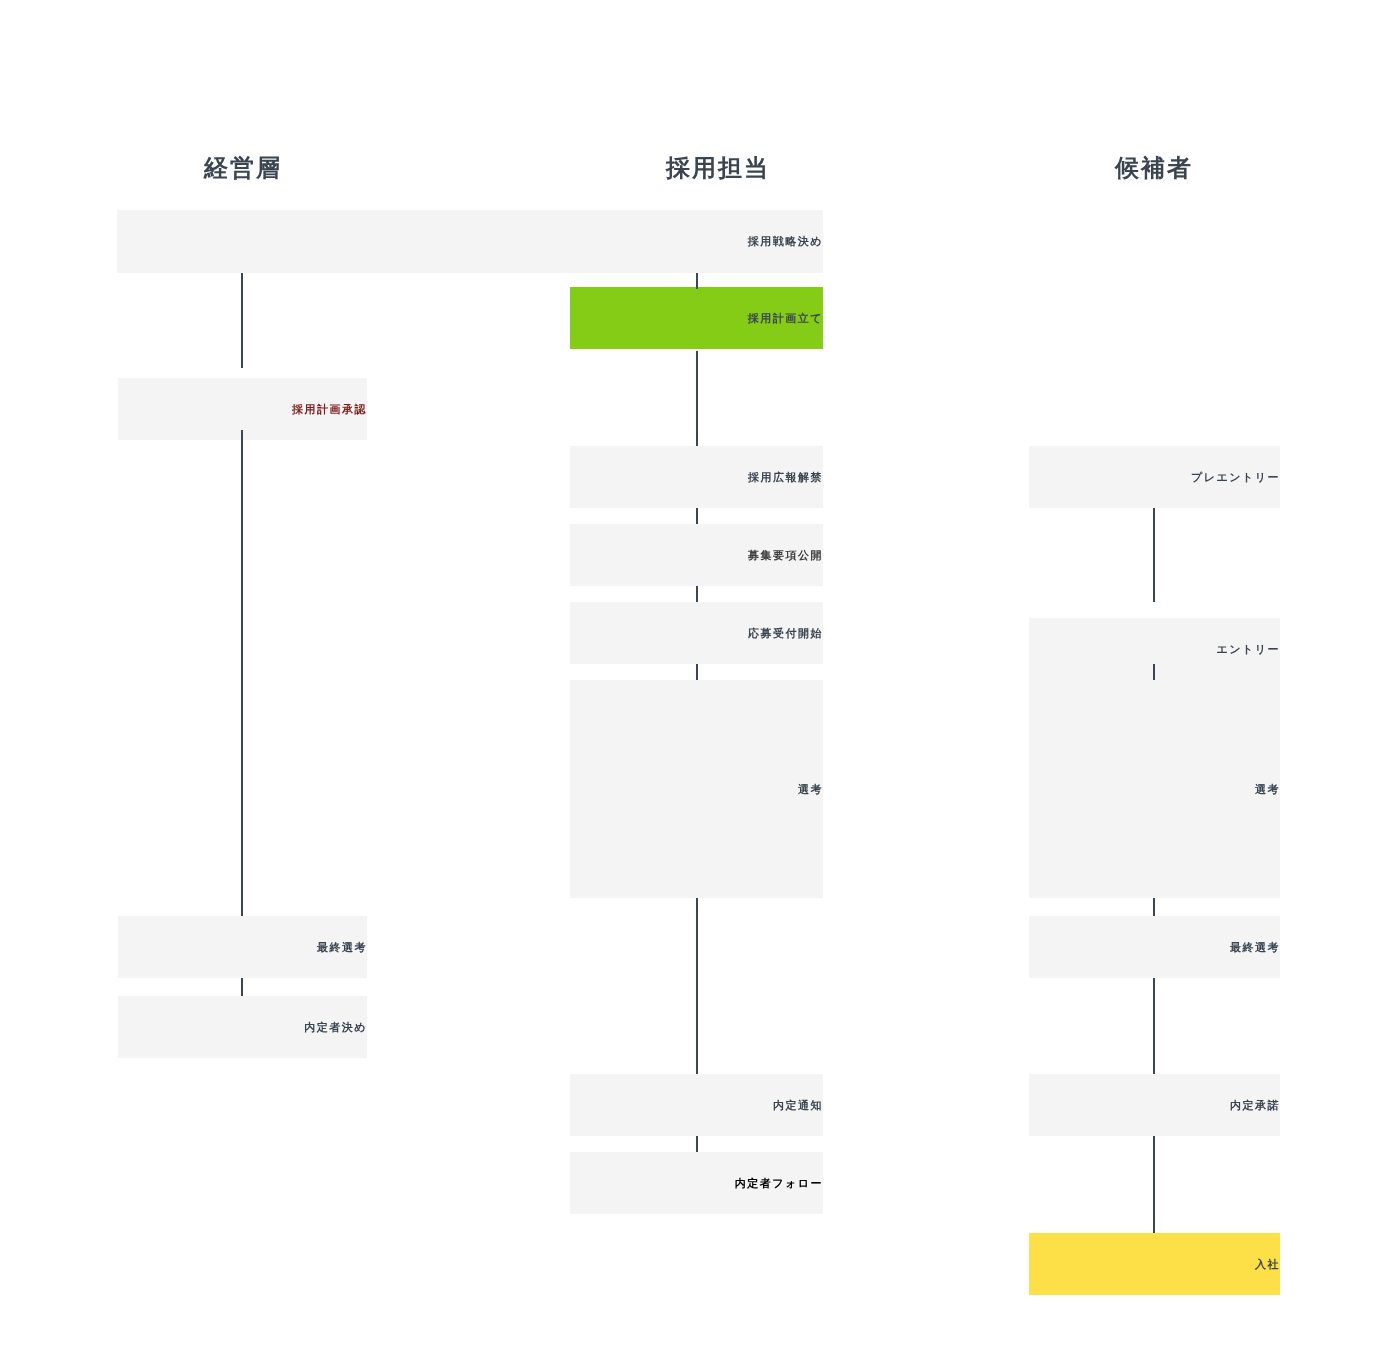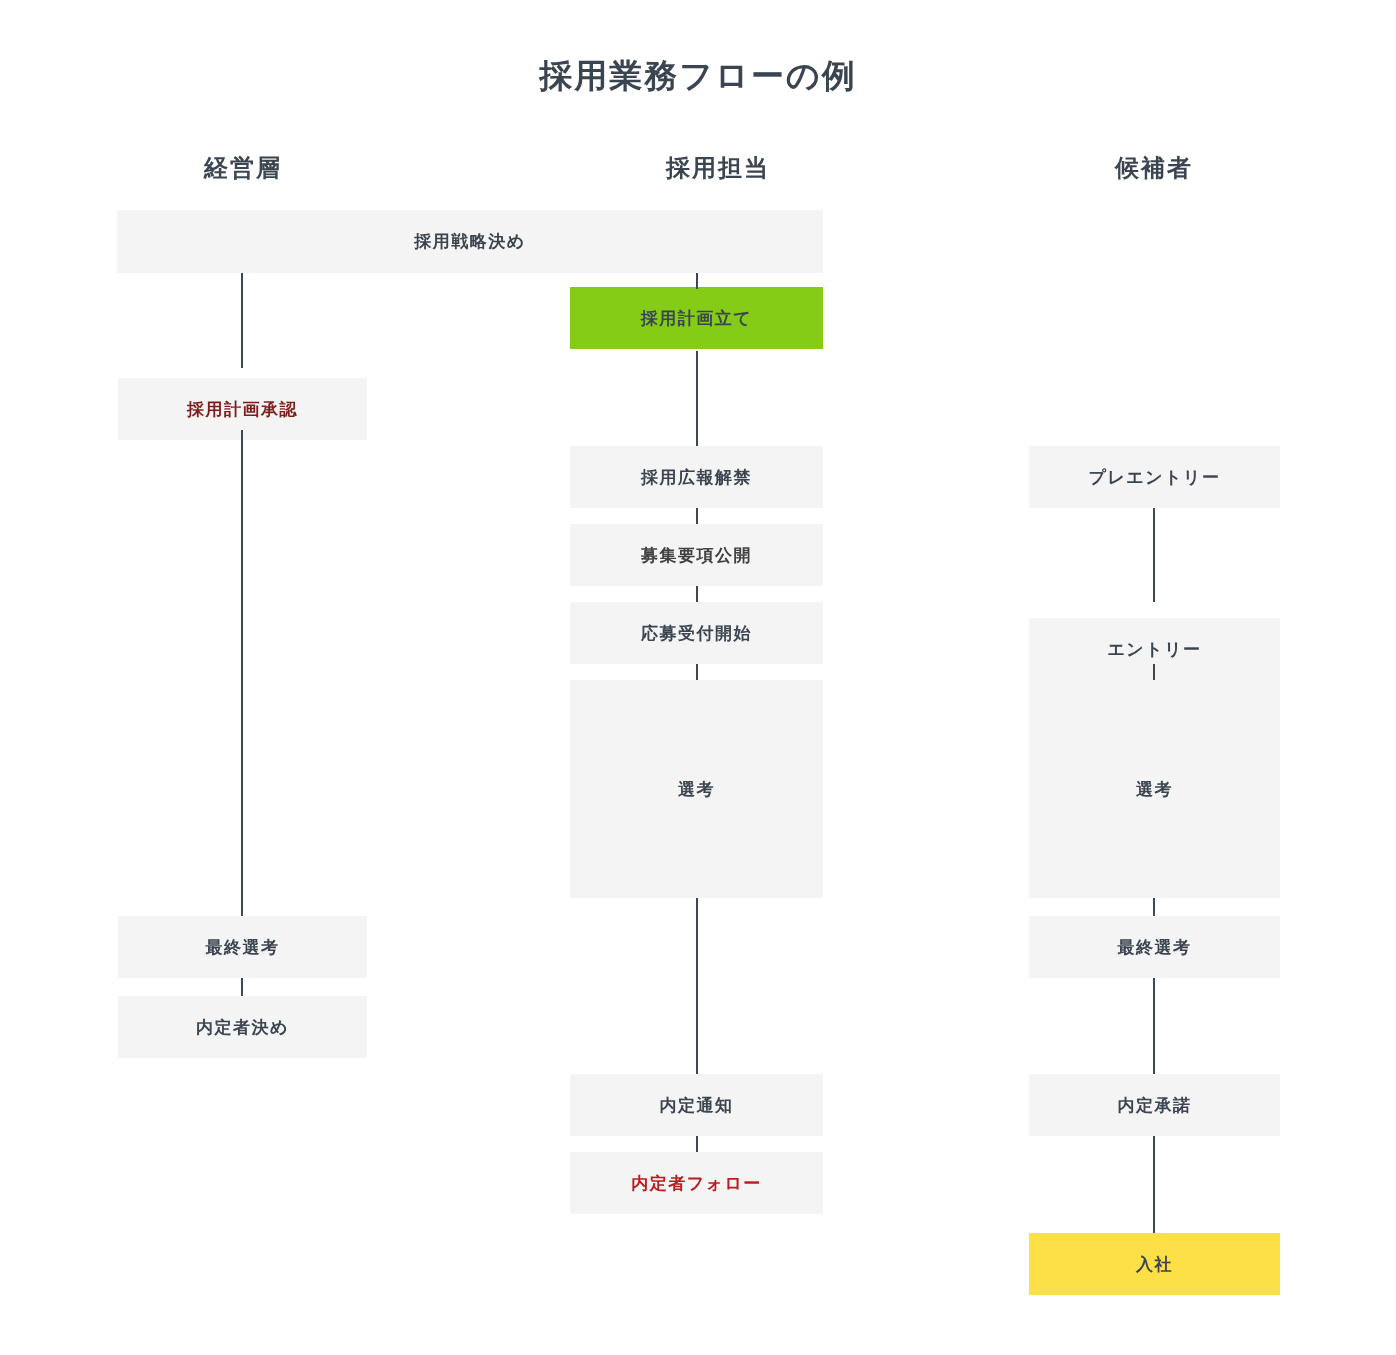--- a/index.html
+++ b/index.html
@@ -34,36 +34,35 @@
     letter-spacing: 2px;
     white-space: nowrap;
   }
   .lane-header-0 { left: 243px; }
   .lane-header-1 { left: 698px; }
   .lane-header-2 { left: 1154px; }
   .node {
     position: absolute;
     display: flex;
     align-items: center;
-    justify-content: center;
-    font-size: 17px;
+    justify-content: flex-end;
+    font-size: 11px;
     font-weight: bold;
     letter-spacing: 1.5px;
     white-space: nowrap;
   }
   .connector {
     position: absolute;
     width: 2px;
   }
 </style>
 </head>
 <body>
 
 <div class="canvas" style="background: rgb(255, 255, 255);">
-  <div class="diagram-title" style="color: rgb(59, 69, 81);">採用業務フローの例</div>
   <div class="lane-header lane-header-0" style="color: rgb(59, 69, 81);">経営層</div>
   <div class="lane-header lane-header-1" style="color: rgb(59, 69, 81); margin-left: 20px;">採用担当</div>
   <div class="lane-header lane-header-2" style="color: rgb(59, 69, 81);">候補者</div>
   <div id="nodes-layer">
       <div class="node" style="left: 117px; top: 210px; width: 706px; height: 63px; background: rgb(244, 244, 244); color: rgb(59, 69, 81);">
         <span>採用戦略決め</span>
       </div>
       <div class="node" style="left: 570px; top: 287px; width: 253px; height: 62px; background: #84cc16; color: rgb(59, 69, 81);">
         <span>採用計画立て</span>
       </div>
@@ -99,21 +98,21 @@
       </div>
       <div class="node" style="left: 118px; top: 996px; width: 249px; height: 62px; background: rgb(244, 244, 244); color: rgb(59, 69, 81);">
         <span>内定者決め</span>
       </div>
       <div class="node" style="left: 570px; top: 1074px; width: 253px; height: 62px; background: rgb(244, 244, 244); color: rgb(59, 69, 81);">
         <span>内定通知</span>
       </div>
       <div class="node" style="left: 1029px; top: 1074px; width: 251px; height: 62px; background: rgb(244, 244, 244); color: rgb(59, 69, 81);">
         <span>内定承諾</span>
       </div>
-      <div class="node" style="left: 570px; top: 1152px; width: 253px; height: 62px; background: rgb(244, 244, 244); color: #b91c1c;">
+      <div class="node" style="left: 570px; top: 1152px; width: 253px; height: 62px; background: rgb(244, 244, 244); color: #000000;">
         <span>内定者フォロー</span>
       </div>
       <div class="node" style="left: 1029px; top: 1233px; width: 251px; height: 62px; background: #fde047; color: rgb(59, 69, 81);">
         <span>入社</span>
       </div>
     </div>
   <div id="connectors-layer">
       <div class="connector" style="left: 241px; top: 273px; height: 95px; background: rgb(61, 70, 84);"></div>
       <div class="connector" style="left: 241px; top: 430px; height: 486px; background: rgb(61, 70, 84);"></div>
       <div class="connector" style="left: 241px; top: 978px; height: 18px; background: rgb(61, 70, 84);"></div>

